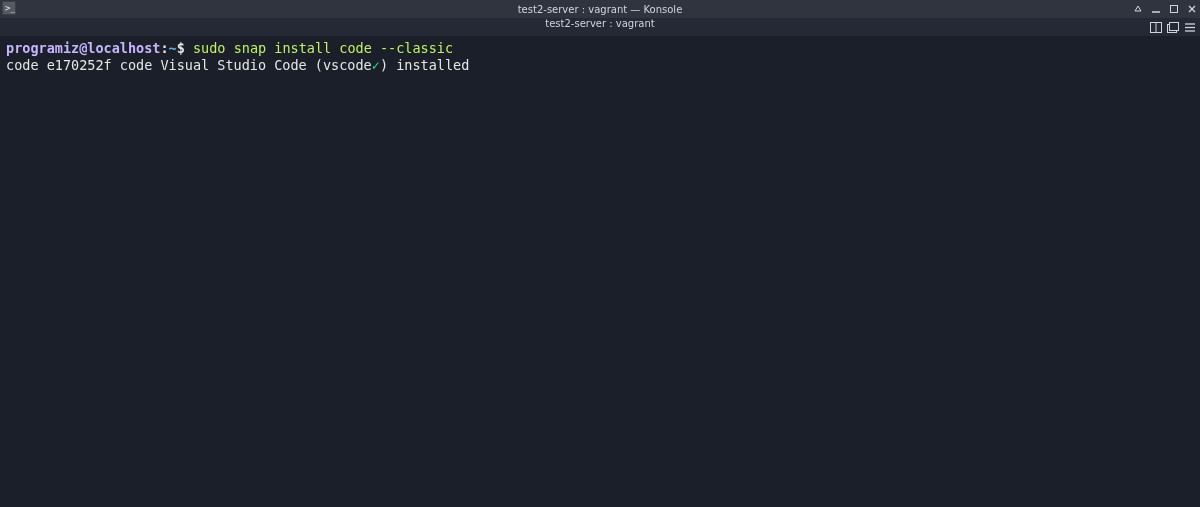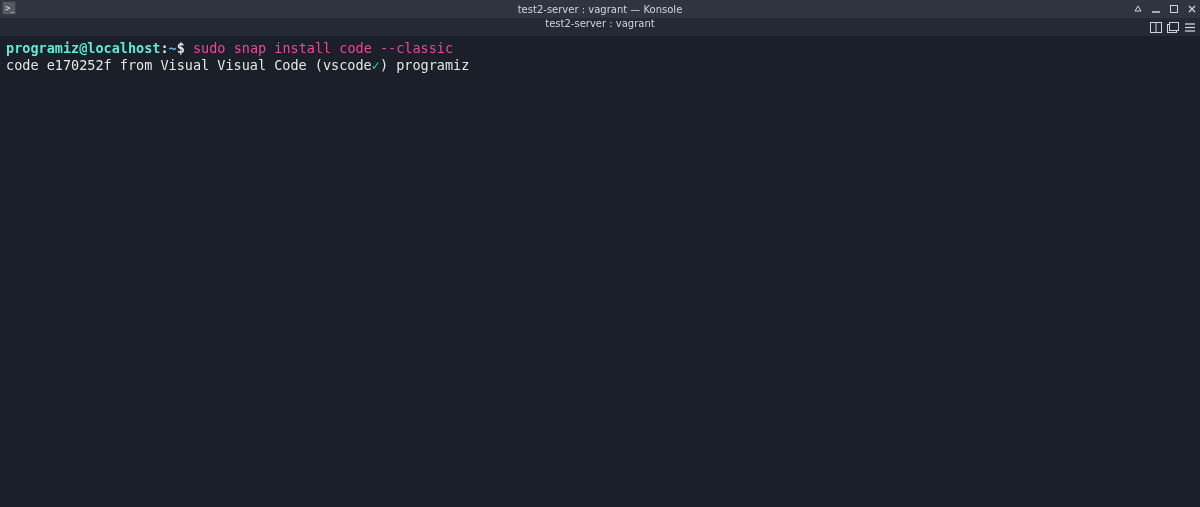--- a/index.html
+++ b/index.html
@@ -59,25 +59,25 @@
     .terminal {
       padding: 4px 6px;
       font-size: 13.5px;
       line-height: 17px;
       color: #e6e6e6;
       background: #1a1f29;
       font-family: "DejaVu Sans Mono", "Liberation Mono", monospace;
       height: calc(507px - 36px);
       position: relative;
     }
-    .prompt-user { color: #5eead4; font-weight: bold; }
+    .prompt-user { color: #c4b5fd; font-weight: bold; }
     .prompt-colon { color: #e6e6e6; font-weight: bold; }
     .prompt-path { color: #5fb8e0; font-weight: bold; }
     .prompt-dollar { color: #e6e6e6; font-weight: bold; }
-    .cmd-text { color: #ec4899; }
+    .cmd-text { color: #bef264; }
     .out-text { color: #e6e6e6; }
     .check { color: #27d796; }
     .cursor {
       display: inline-block;
       width: 1px; height: 14px;
       background: #e6e6e6;
       vertical-align: text-bottom;
       margin-left: 1px;
       animation: blink 1s step-start infinite;
     }
@@ -140,14 +140,14 @@
         <line x1="1" y1="2" x2="11" y2="2" stroke="#cfd4dc" stroke-width="1.3"></line>
         <line x1="1" y1="5.5" x2="11" y2="5.5" stroke="#cfd4dc" stroke-width="1.3"></line>
         <line x1="1" y1="9" x2="11" y2="9" stroke="#cfd4dc" stroke-width="1.3"></line>
       </svg>
     </div>
   </div>
 </div>
 
 <div class="terminal">
   <div class="line"><span class="prompt-user">programiz@localhost</span><span class="prompt-colon">:</span><span class="prompt-path">~</span><span class="prompt-dollar">$</span><span class="cmd-text"> sudo snap install code --classic</span></div>
-  <div class="line"><span class="out-text">code e170252f from Visual Visual Code (vscode</span><span class="check">✓</span><span class="out-text">) programiz</span></div>
+  <div class="line"><span class="out-text">code e170252f code Visual Studio Code (vscode</span><span class="check">✓</span><span class="out-text">) installed</span></div>
 </div>
 
 </body></html>

